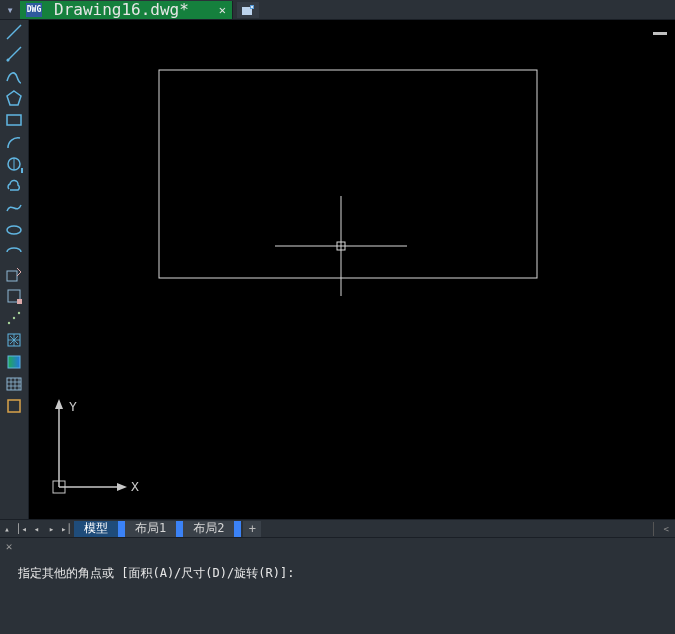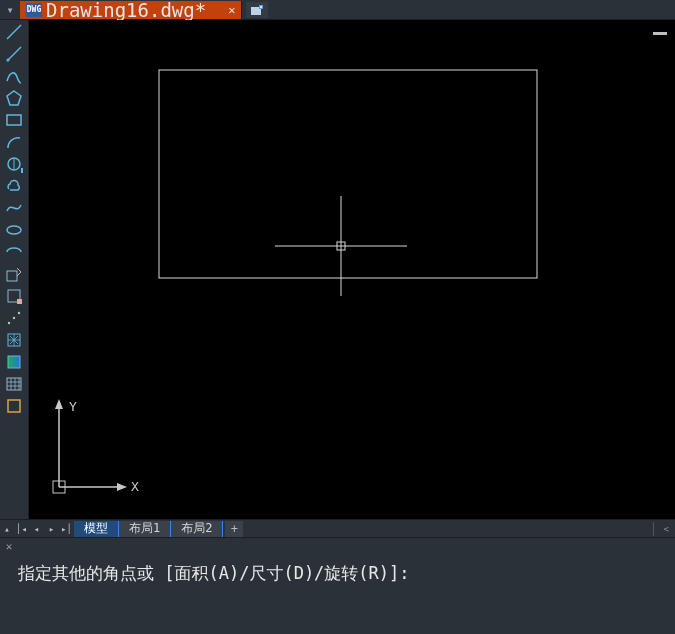--- a/index.html
+++ b/index.html
@@ -21,33 +21,33 @@
   
   .tabbar {
     height: 20px;
     background: #2b3138;
     display: flex;
     align-items: center;
     border-bottom: 1px solid #1a1f26;
   }
   .tabbar .drop { width: 20px; text-align: center; color: #9ac; }
   .doctab {
-    display: flex; align-items: center; gap: 4px;
-    background: #c2410c;
+    display: flex; align-items: center; gap: 12px;
+    background: #15803d;
     height: 18px;
     padding: 0 6px;
     border-right: 1px solid #1a1f26;
   }
   .doctab .dwgicon {
     width: 16px; height: 14px;
     background: #2f5a9e;
     display: inline-flex; align-items: center; justify-content: center;
     font-size: 8px; color: #fff; font-weight: bold;
   }
-  .doctab .name { color: #e6e6e6; font-size: 19px; }
+  .doctab .name { color: #e6e6e6; font-size: 16px; }
   .doctab .close { color: #e6e6e6; margin-left: 18px; font-size: 12px; }
   .newtab {
     width: 22px; height: 16px; margin-left: 4px;
     display: inline-flex; align-items: center; justify-content: center;
     color: #6aa0d8; font-weight: bold; font-size: 11px;
     background: #343b44;
   }
   
   .main {
     flex: 1;
@@ -97,21 +97,21 @@
     color:#c0c0c0; font-size:9px;
   }
   .ls-navbtn {
     width: 15px; height:14px; display:flex; align-items:center; justify-content:center;
     background:#2b3138; color:#c0c0c0; font-size:9px; border: none;
   }
   .ls-tab {
     height:16px; padding: 0 10px;
     display:flex; align-items:center;
     background:#3a4149; color:#d6d6d6; font-size:12px;
-    border-right:1px solid #3b82f6;
+    border-right:7px solid #3b82f6;
   }
   .ls-tab.active {
     background:#1f4c7a; color:#fff;
   }
   .ls-add {
     width:18px; height:16px; display:flex; align-items:center; justify-content:center;
     background:#3a4149; color:#bbb; font-size:12px; margin-left:2px;
   }
   .ls-spacer { flex:1; }
   .ls-sep { width:1px; height:14px; background:#555; margin:0 4px;}
@@ -124,21 +124,21 @@
   }
   .con-close {
     width:18px; color:#999; font-size:11px;
     display:flex; align-items:flex-start; justify-content:center;
     padding-top:2px;
   }
   .con-body {
     flex:1;
     padding: 2px 2px 6px 0;
     color:#e8e8e8;
-    font-size:17px;
+    font-size:12px;
     line-height: 22px;
     font-family: "SimSun", monospace;
     white-space: pre;
   }
   .con-line { display:block; }
 </style>
 </head>
 <body>
 
 <div class="app">

